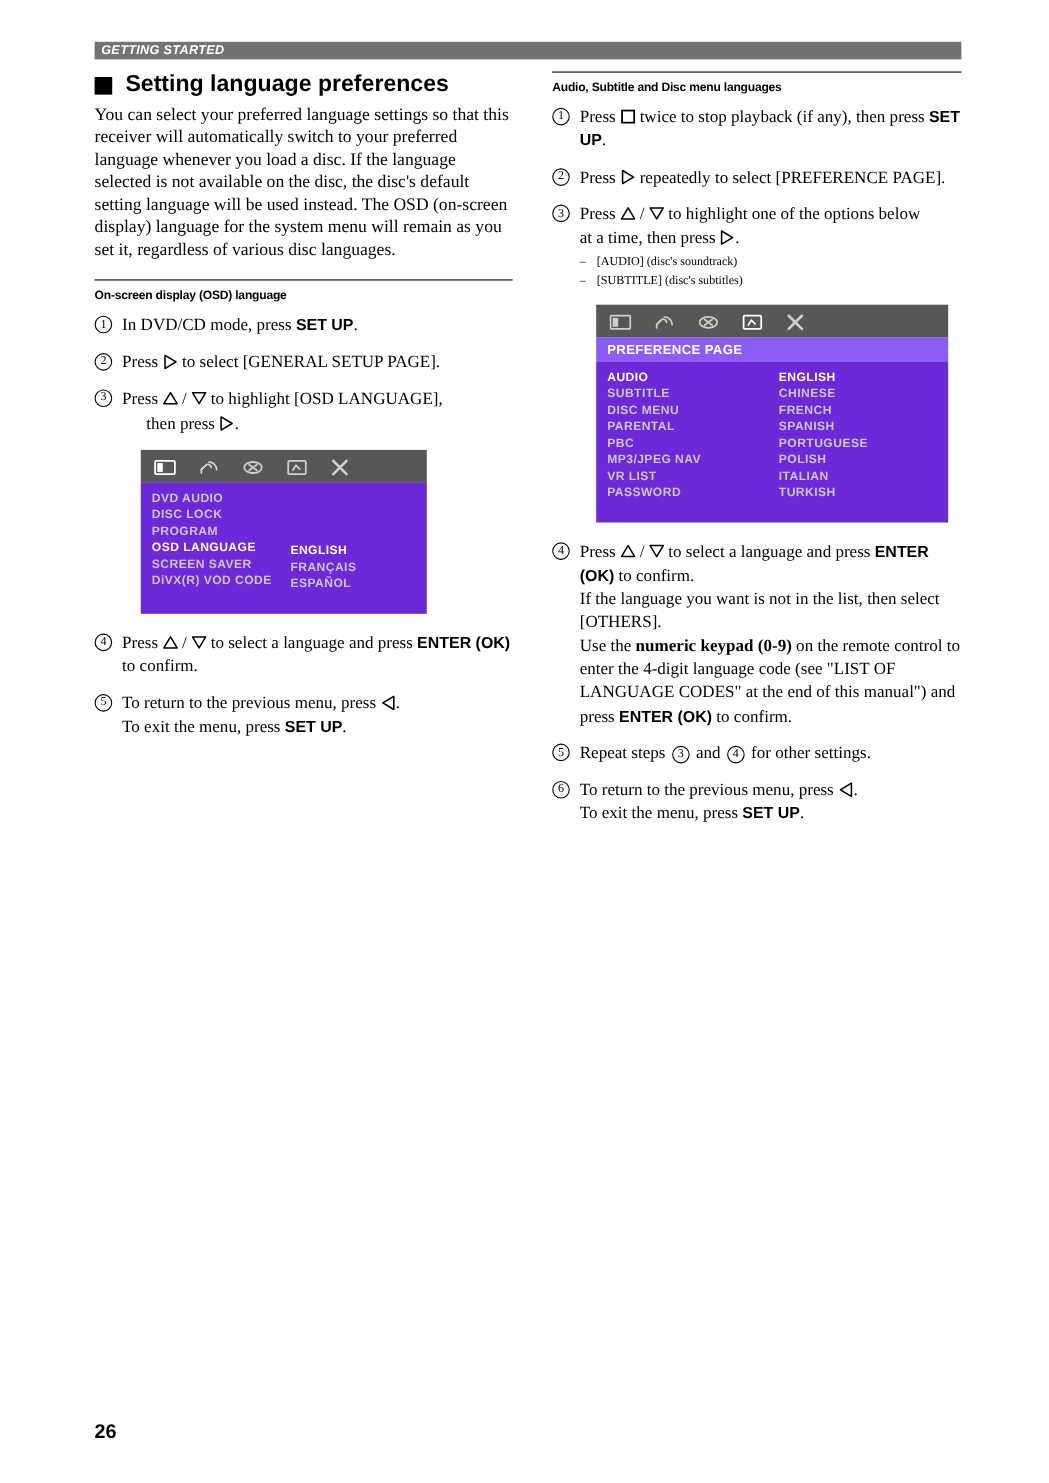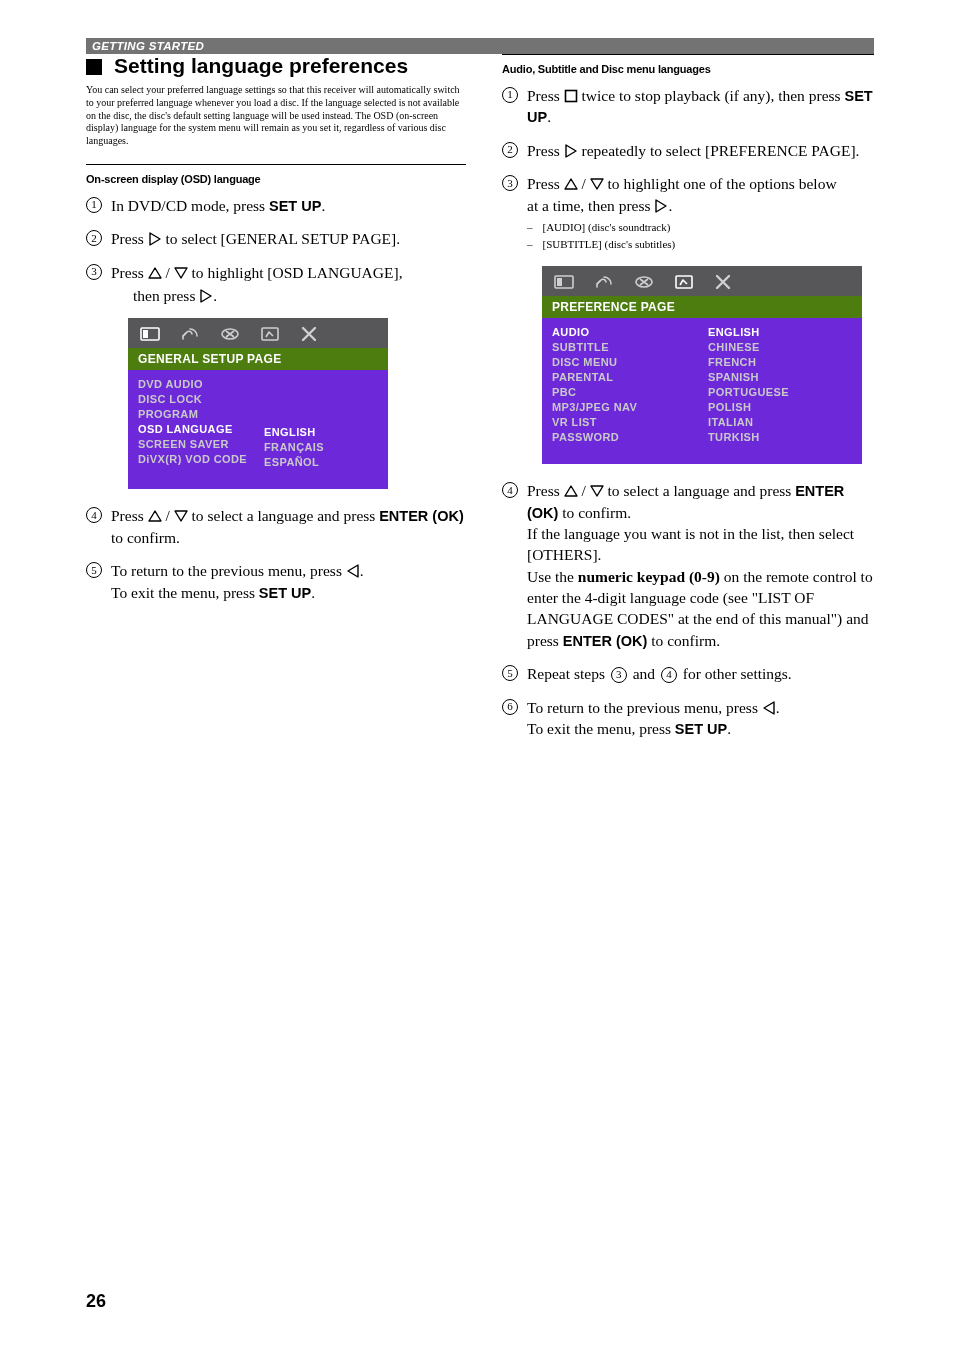--- a/index.html
+++ b/index.html
@@ -19,37 +19,37 @@
     font-family: Arial, Helvetica, sans-serif;
     font-weight: bold;
     font-style: italic;
     font-size: 11.5px;
     padding: 2px 6px;
     letter-spacing: 0.3px;
   }
   .columns {
     display: flex;
     gap: 36px;
-    margin-top: 0;
+    margin-top: 11px;
   }
   .col { flex: 1; }
   .col-left { width: 380px; flex: none; }
   .col-right { flex: 1; }
 
   .h2-row { display: flex; align-items: center; gap: 12px; margin-bottom: 6px; }
   .h2-square {
     width: 16px; height: 16px; background:#000; flex: none;
     position: relative; top:1px;
   }
   .h2 {
     font-family: Arial, Helvetica, sans-serif;
     font-weight: bold;
     font-size: 21px;
   }
-  .body-text { font-size: 10px; line-height: 1.28; margin-bottom: 12px; }
+  .body-text { font-size: 16px; line-height: 1.28; margin-bottom: 12px; }
 
   .hr-thin { border: none; border-top: 1.4px solid #000; margin: 16px 0 8px 0; }
   .h3 {
     font-family: Arial, Helvetica, sans-serif;
     font-weight: bold;
     font-size: 11px;
     letter-spacing: -0.2px;
     margin-bottom: 10px;
   }
   .step-list { list-style: none; padding: 0; margin: 0; }
@@ -99,21 +99,21 @@
   .osd-tabs {
     background: #575759;
     display: flex;
     align-items: center;
     gap: 20px;
     padding: 6px 12px 4px 12px;
     height: 30px;
   }
   .osd-tabs .ic { color:#cfcfd2; display:inline-flex; }
   .osd-title {
-    background: #4d7c0f;
+    background: #8b5cf6;
     color: #fff;
     padding: 4px 10px;
     font-size: 12px;
     letter-spacing: 0.3px;
   }
   .osd-body {
     background: #6d28d9;
     color: #c9c9cc;
     padding: 8px 10px 18px 10px;
     display: flex;
@@ -249,21 +249,20 @@
             <svg width="20" height="18">
               <use href="#ti-pref"></use>
             </svg>
           </span>
         <span class="ic">
             <svg width="18" height="18">
               <use href="#ti-x"></use>
             </svg>
           </span>
       </div>
-      <div class="osd-title">GENERAL SETUP PAGE</div>
       <div class="osd-body">
         <div class="osd-col" id="osd1-left">
             <div>DVD AUDIO</div>
             <div>DISC LOCK</div>
             <div>PROGRAM</div>
             <div class="osd-hl">OSD LANGUAGE</div>
             <div>SCREEN SAVER</div>
             <div>DiVX(R) VOD CODE</div>
           </div>
         <div class="osd-col" id="osd1-right" style="padding-top:48px;">

